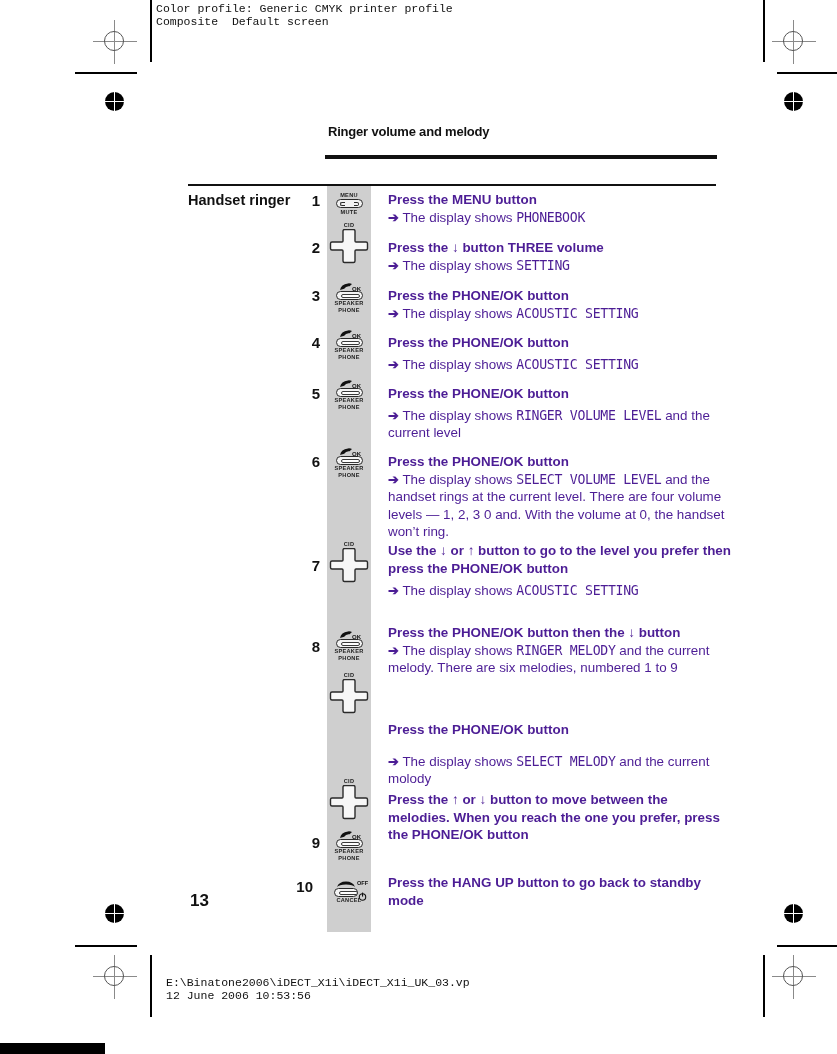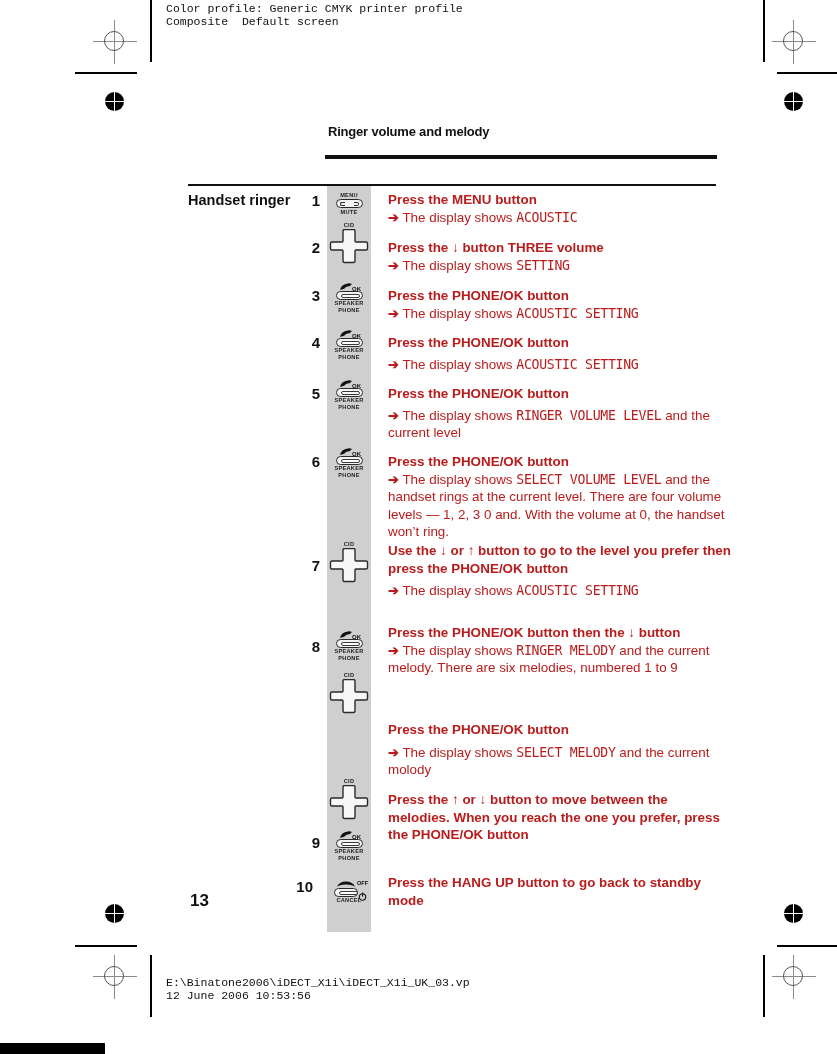--- a/index.html
+++ b/index.html
@@ -20,21 +20,21 @@
   
   .prepress-text {
     position: absolute;
     font-family: "Liberation Mono", monospace;
     font-size: 11.5px;
     line-height: 13px;
     color: #111;
     white-space: pre;
     letter-spacing: 0px;
   }
-  #profile-line { left: 166px; top: 2px; }
+  #profile-line { left: 156px; top: 2px; }
   #footer-path  { left: 166px; top: 976px; }
 
   .reg-target {
     position: absolute;
     width: 44px;
     height: 44px;
   }
   .reg-target .ring {
     position: absolute;
     left: 11px; top: 11px;
@@ -151,21 +151,21 @@
     font-size: 15px;
     font-weight: bold;
     color: #111;
   }
   .step-body {
     position: absolute;
     left: 388px;
     width: 348px;
     font-size: 13.4px;
     line-height: 17.6px;
-    color: #b91c1c;
+    color: #4c1d95;
   }
   .step-body .hdr { font-weight: bold; }
   .step-body .b { font-weight: bold; }
   .step-body .sub { font-weight: normal; }
   .lcd {
     font-family: "DejaVu Sans Mono", monospace;
     font-size: 13.2px;
     letter-spacing: -0.3px;
     font-weight: normal;
   }
@@ -448,21 +448,21 @@
     <div class="step-num" style="left:292px; top:834px;">9</div>
     <div class="step-num" style="left:285px; top:878px;">10</div>
 
     <div class="step-body" style="top:191px;">
       <div class="hdr">
         <span>Press the </span><span class="b">MENU</span><span> button</span>
       </div>
       <div class="sub">
         <span class="arrow">➔</span>
         <span>The display shows</span>
-        <span class="lcd">ACOUSTIC</span>
+        <span class="lcd">PHONEBOOK</span>
       </div>
     </div>
 
     <div class="step-body" style="top:239px;">
       <div class="hdr">
         <span>Press the </span><span class="b">↓</span><span> button THREE volume</span>
       </div>
       <div class="sub">
         <span class="arrow">➔</span>
         <span>The display shows</span>
@@ -536,21 +536,21 @@
         <span>The display shows</span>
         <span class="lcd">RINGER MELODY</span>
         <span>and the current melody. There are six melodies, numbered 1 to 9</span>
       </div>
     </div>
 
     <div class="step-body" style="top:721px;">
       <div class="hdr">
         <span>Press the </span><span class="b">PHONE/OK</span><span> button</span>
       </div>
-      <div class="sub" style="margin-top:5px;">
+      <div class="sub" style="margin-top:14px;">
         <span class="arrow">➔</span>
         <span>The display shows</span>
         <span class="lcd">SELECT MELODY</span>
         <span> and the current molody</span>
       </div>
     </div>
 
     <div class="step-body" style="top:791px; width:340px;">
       <div class="hdr">
         <span>Press the </span><span class="b">↑</span><span> or </span><span class="b">↓</span><span> button to move between the melodies. When you reach the one you prefer, press the </span><span class="b">PHONE/OK</span><span> button</span>

